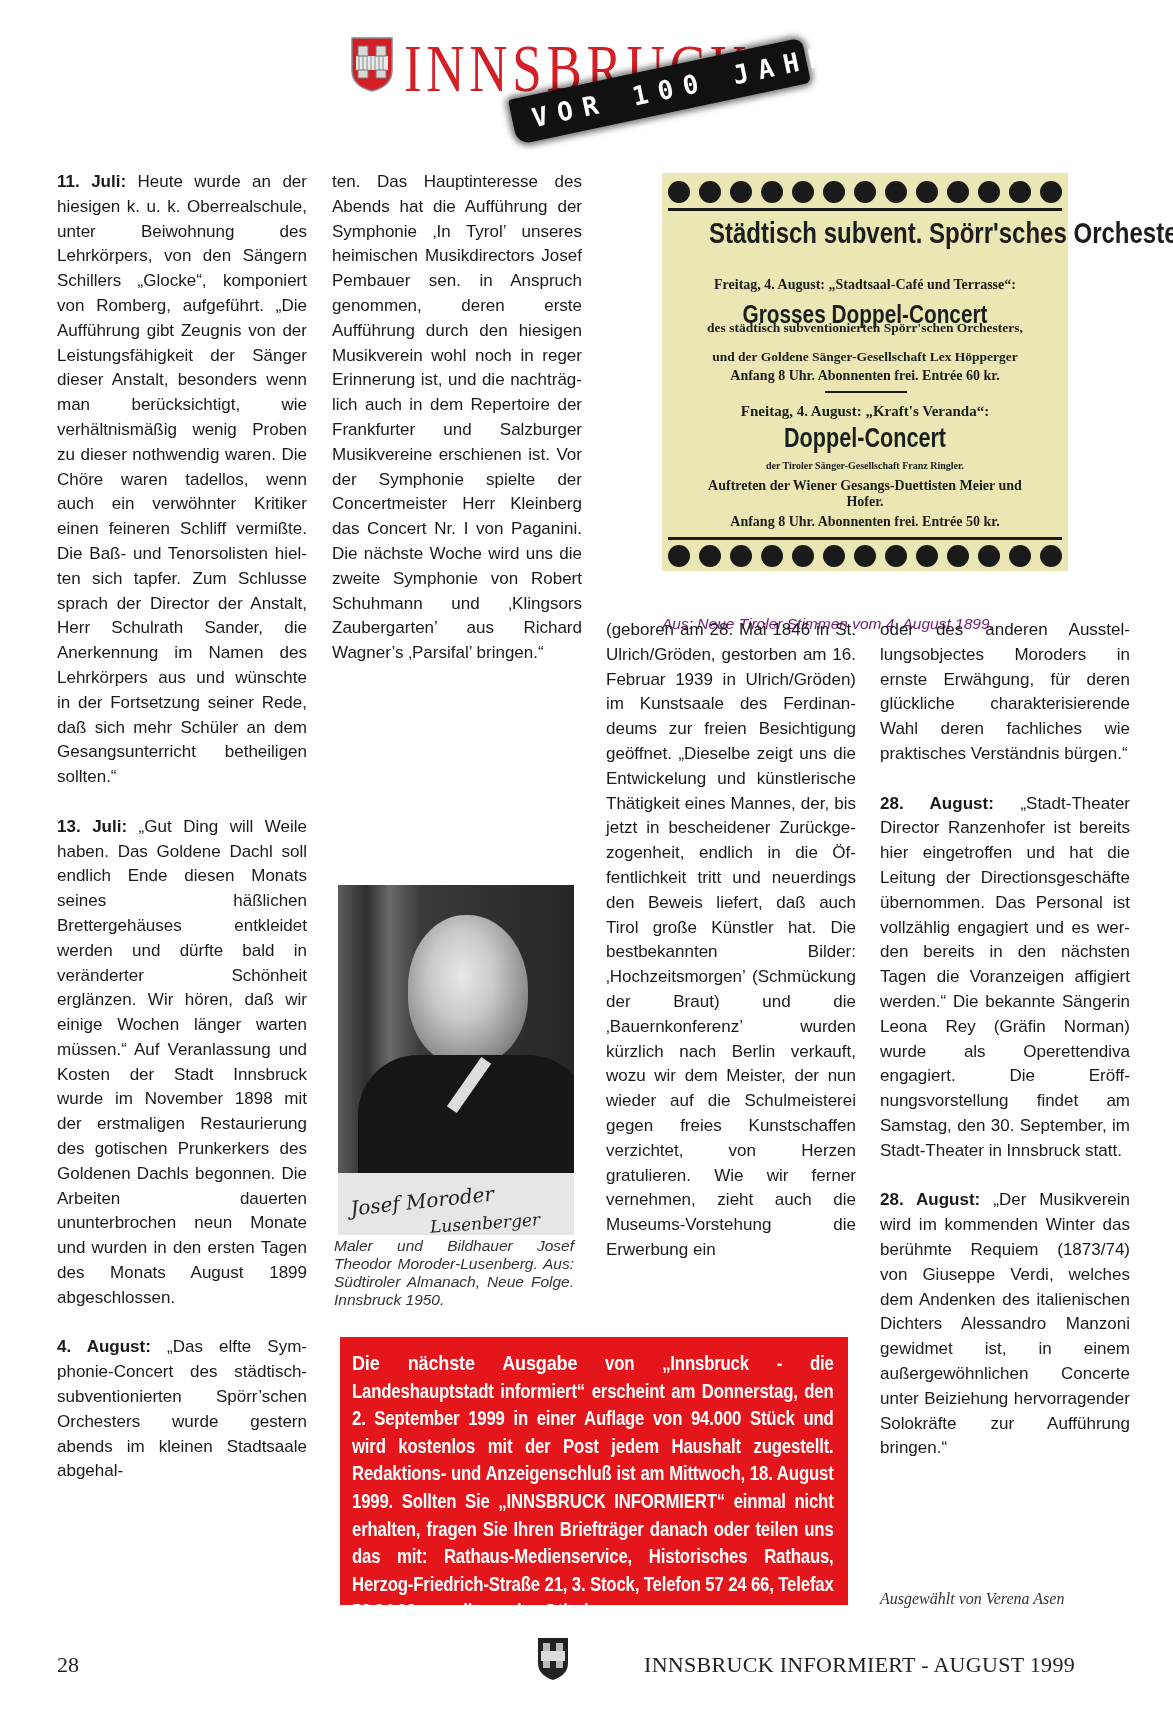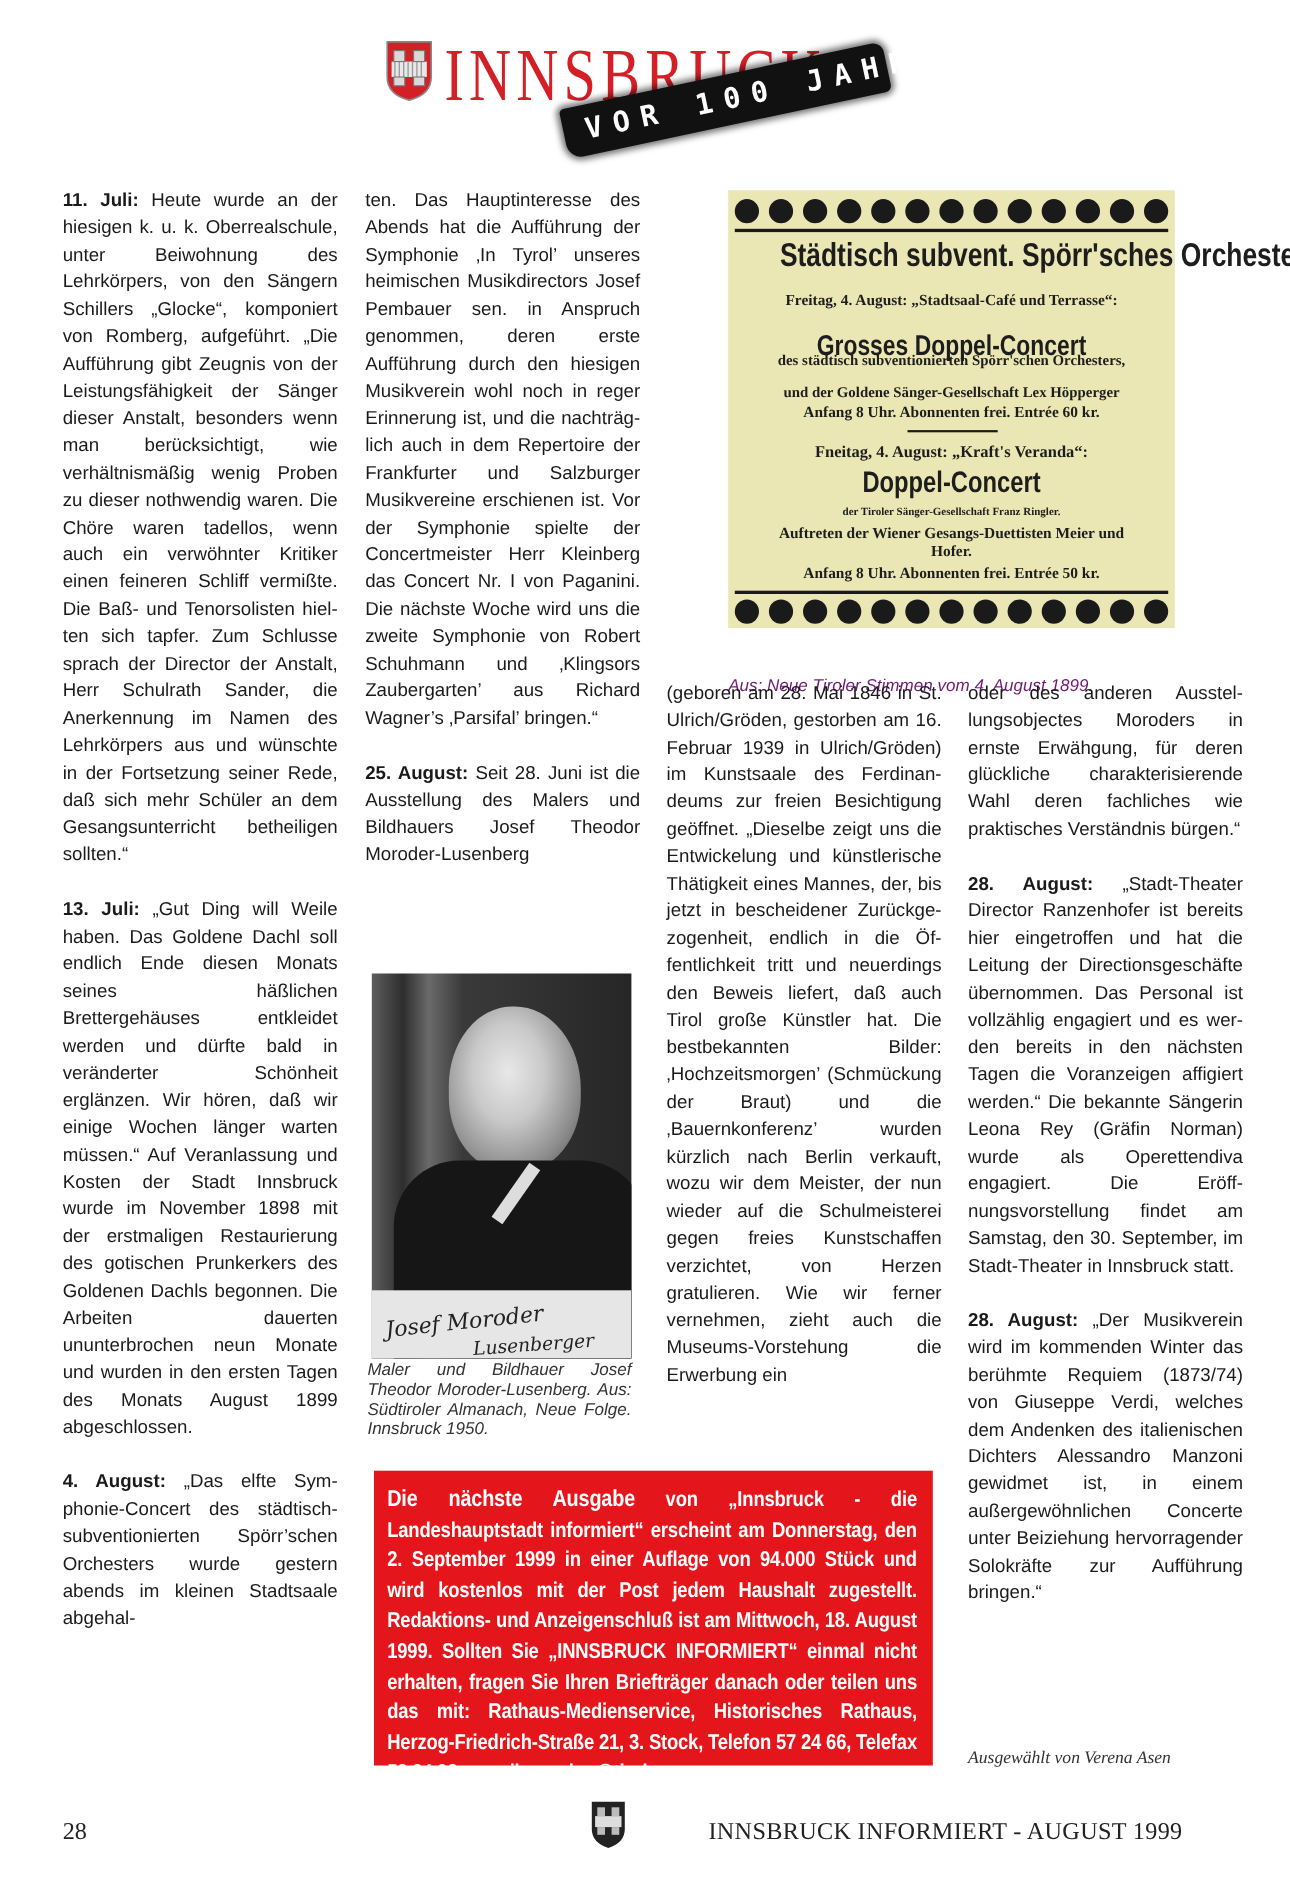--- a/index.html
+++ b/index.html
@@ -76,42 +76,41 @@
 </div>
 
 <div class="col c1">
   <p><b>11. Juli:</b> <span>Heute wurde an der hiesigen k. u. k. Oberreal­schule, unter Beiwohnung des Lehrkörpers, von den Sängern Schillers „Glocke“, komponiert von Romberg, aufgeführt. „Die Aufführung gibt Zeugnis von der Lei­stungsfähigkeit der Sänger dieser Anstalt, besonders wenn man berücksichtigt, wie verhältnismäßig wenig Proben zu dieser nothwen­dig waren. Die Chöre waren tadellos, wenn auch ein ver­wöhnter Kritiker einen feine­ren Schliff vermißte. Die Baß- und Tenorsolisten hiel­ten sich tapfer. Zum Schlus­se sprach der Director der Anstalt, Herr Schulrath San­der, die Anerkennung im Na­men des Lehrkörpers aus und wünschte in der Fort­setzung seiner Rede, daß sich mehr Schüler an dem Gesangsunterricht betheili­gen sollten.“</span></p>
   <p><b>13. Juli:</b> <span>„Gut Ding will Wei­le haben. Das Goldene Dachl soll endlich Ende die­sen Monats seines häßli­chen Brettergehäuses ent­kleidet werden und dürfte bald in veränderter Schön­heit erglänzen. Wir hören, daß wir einige Wochen län­ger warten müssen.“ Auf Veranlassung und Kosten der Stadt Innsbruck wurde im November 1898 mit der erstmaligen Restaurierung des gotischen Prunkerkers des Goldenen Dachls be­gonnen. Die Arbeiten dau­erten ununterbrochen neun Monate und wurden in den ersten Tagen des Monats August 1899 abgeschlos­sen.</span></p>
   <p><b>4. August:</b> <span>„Das elfte Sym­phonie-Concert des städ­tisch-subventionierten Spörr’schen Orchesters wurde gestern abends im kleinen Stadtsaale abgehal-</span></p>
 </div>
 
 <div class="col c2">
   <p><span>ten. Das Hauptinteresse des Abends hat die Aufführung der Symphonie ‚In Tyrol’ un­seres heimischen Musikdi­rectors Josef Pembauer sen. in Anspruch genommen, de­ren erste Aufführung durch den hiesigen Musikverein wohl noch in reger Erinne­rung ist, und die nachträg­lich auch in dem Repertoire der Frankfurter und Salz­burger Musikvereine er­schienen ist. Vor der Sym­phonie spielte der Concert­meister Herr Kleinberg das Concert Nr. I von Paganini. Die nächste Woche wird uns die zweite Symphonie von Robert Schuhmann und ‚Klingsors Zaubergarten’ aus Richard Wagner’s ‚Par­sifal’ bringen.“</span></p>
-  <p><b>25. August:</b> <span>Seit 28. Juni ist die Ausstellung des Malers und Bildhauers Josef Theo­dor Moroder-Lusenberg</span></p>
 </div>
 
 <div class="abs clip">
   <div class="dots" style="top:6px;">
     <i class="dot"></i>
       <i class="dot"></i>
       <i class="dot"></i>
       <i class="dot"></i>
       <i class="dot"></i>
       <i class="dot"></i>
       <i class="dot"></i>
       <i class="dot"></i>
       <i class="dot"></i>
       <i class="dot"></i>
       <i class="dot"></i>
       <i class="dot"></i>
       <i class="dot"></i>
   </div>
   <div class="rule" style="top:35px;"></div>
   <div class="l big" style="top:42px;font-size:30px;line-height:36px;">Städtisch subvent. Spörr'sches Orchester</div>
-  <div class="l bold-serif" style="top:91px;font-size:14px;line-height:20px;">Freitag, 4. August: „Stadtsaal-Café und Terrasse“:</div>
+  <div class="l bold-serif" style="top:102px;font-size:14px;line-height:20px;">Freitag, 4. August: „Stadtsaal-Café und Terrasse“:</div>
   <div class="l big" style="top:126px;font-size:26px;line-height:30px;">Grosses Doppel-Concert</div>
   <div class="l bold-serif" style="top:146px;font-size:13.5px;line-height:18px;">des städtisch subventionierten Spörr'schen Orchesters,</div>
   <div class="l bold-serif" style="top:175px;font-size:13.5px;line-height:18px;">und der Goldene Sänger-Gesellschaft Lex Höpperger</div>
   <div class="l bold-serif" style="top:194px;font-size:14px;line-height:18px;">Anfang 8 Uhr. Abonnenten frei. Entrée 60 kr.</div>
   <div style="position:absolute;left:163px;top:218px;width:82px;height:2px;background:#1a1a1a;"></div>
   <div class="l bold-serif" style="top:228px;font-size:15px;line-height:20px;">Fneitag, 4. August: „Kraft's Veranda“:</div>
   <div class="l big" style="top:250px;font-size:27px;line-height:30px;">Doppel-Concert</div>
   <div class="l bold-serif" style="top:284px;font-size:10px;line-height:18px;">der Tiroler Sänger-Gesellschaft Franz Ringler.</div>
   <div class="l bold-serif" style="top:304px;font-size:14px;line-height:18px;">Auftreten der Wiener Gesangs-Duettisten Meier und</div>
   <div class="l bold-serif" style="top:320px;font-size:14px;line-height:18px;">Hofer.</div>

